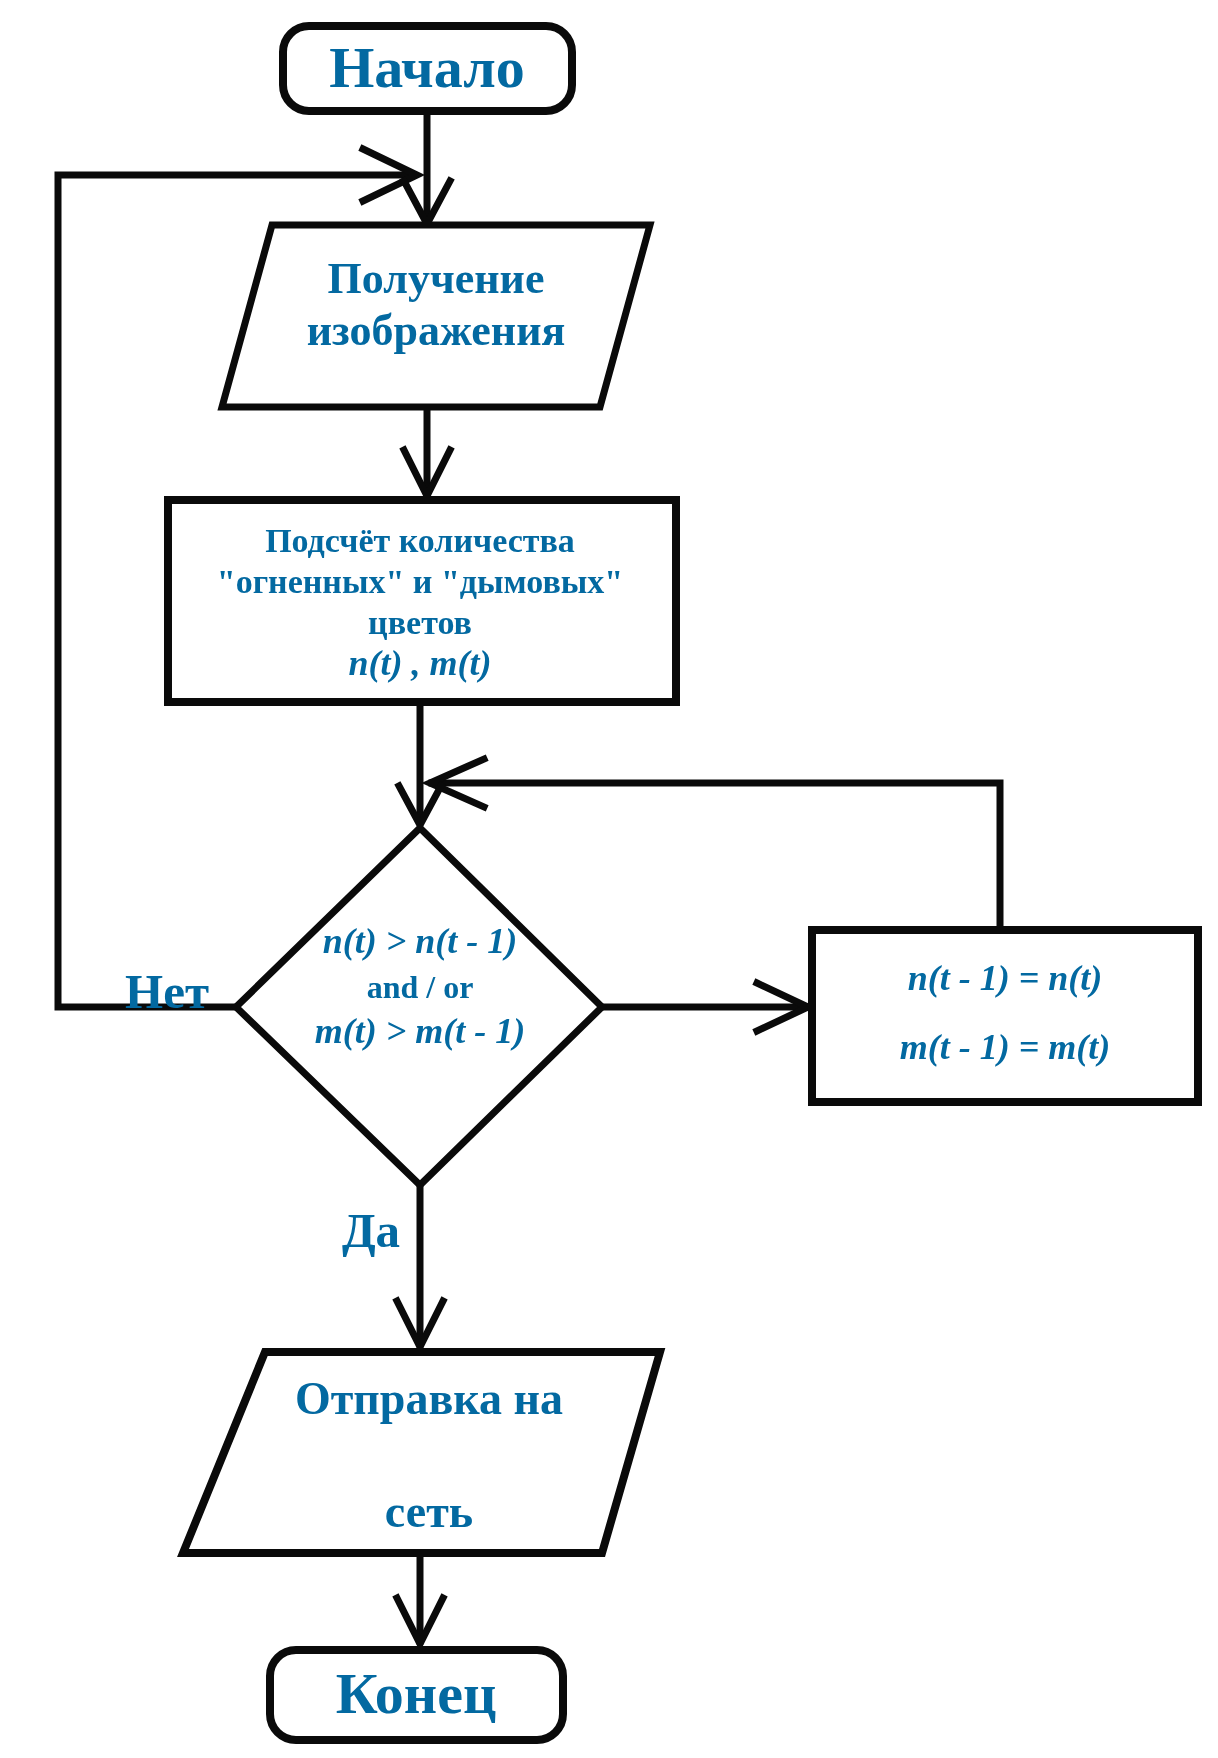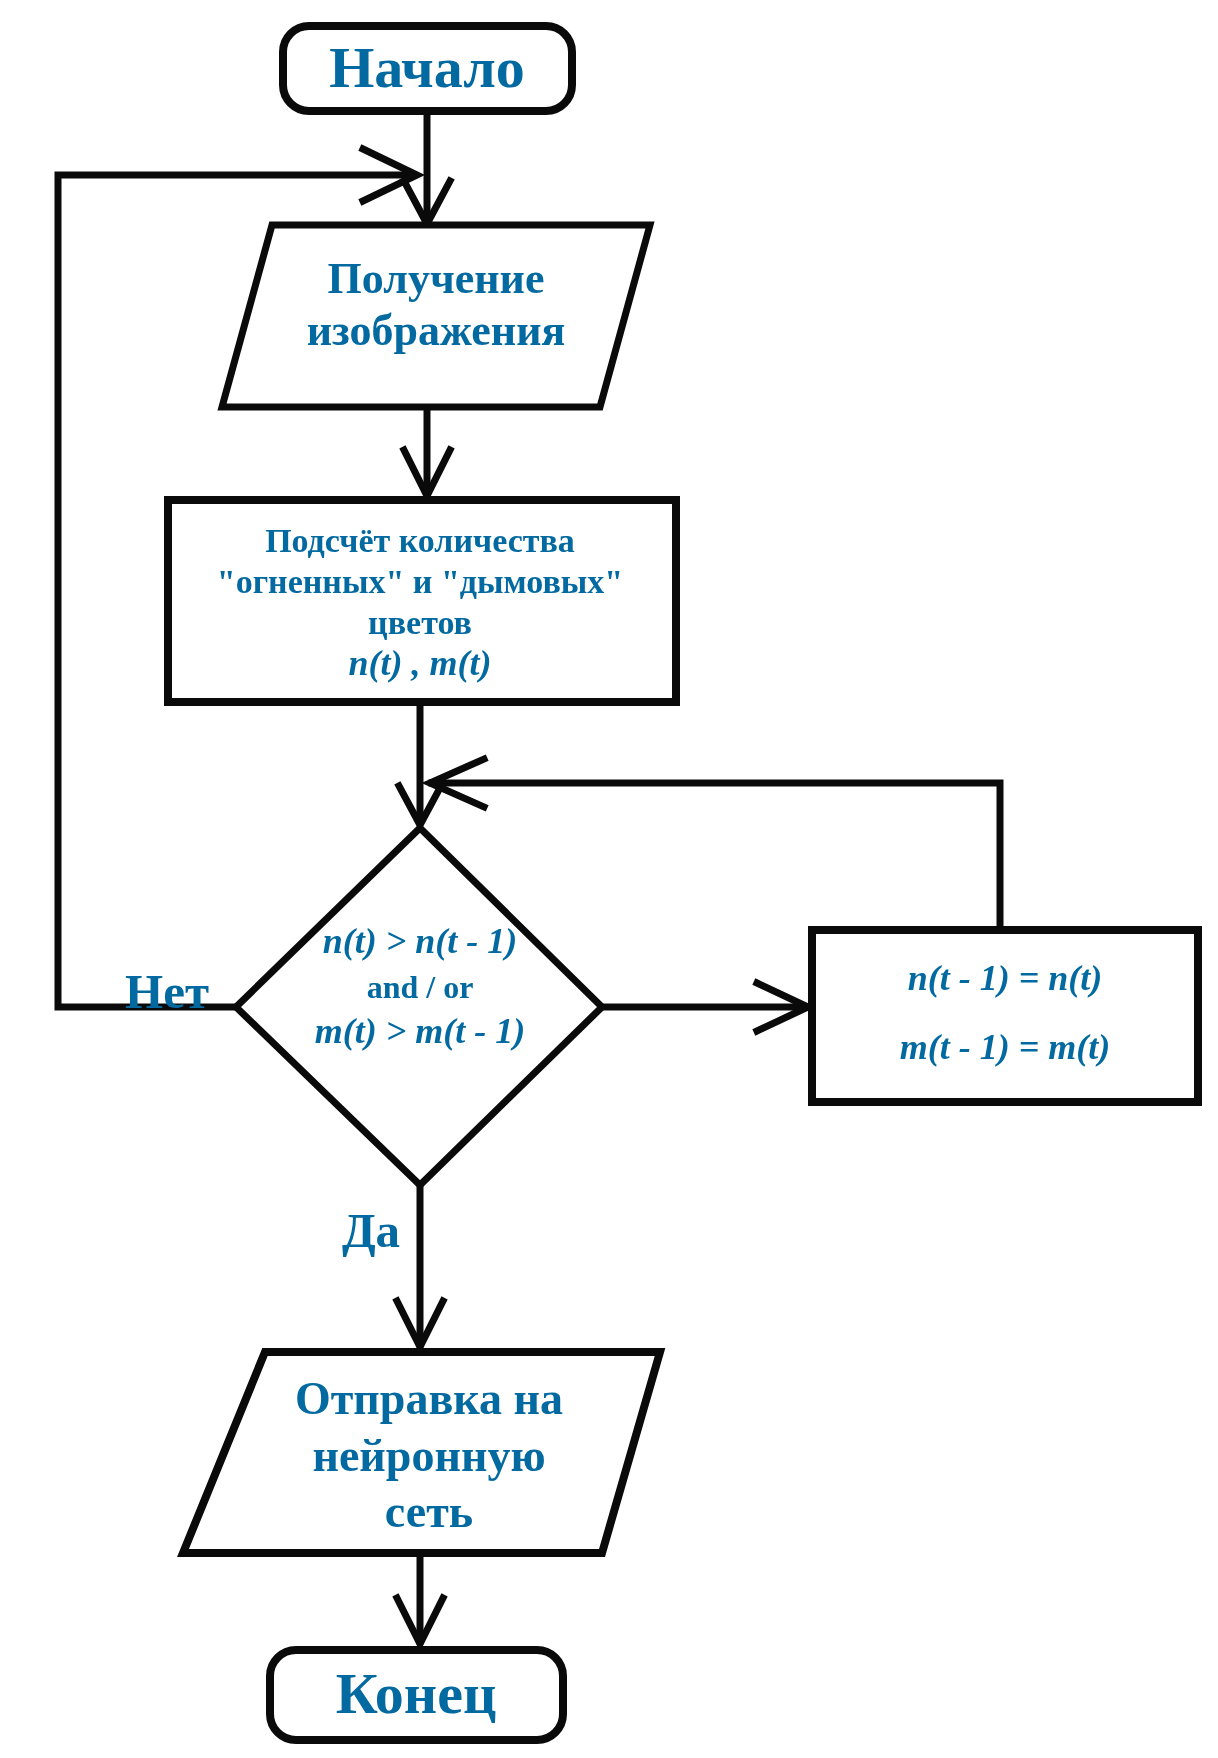--- a/index.html
+++ b/index.html
@@ -88,18 +88,17 @@
   <div class="lbl s28" style="left:420px; top:987px;">and / or</div>
   <div class="lbl s36 math" style="left:420px; top:1031px;">m(t) &gt; m(t - 1)</div>
 
   <div class="lbl s36 math" style="left:1005px; top:978px;">n(t - 1) = n(t)</div>
   <div class="lbl s36 math" style="left:1005px; top:1047px;">m(t - 1) = m(t)</div>
 
   <div class="lbl s38" style="left:167px; top:968px;">Нет</div>
   <div class="lbl s38" style="left:371px; top:1207px;">Да</div>
 
   <div class="lbl s46" style="left:429px; top:1399px;">Отправка на</div>
-  <div class="lbl s46" style="left:429px; top:1456px;">нейронную</div>
   <div class="lbl s46" style="left:429px; top:1512px;">сеть</div>
 
   <div class="lbl s58" style="left:416px; top:1694px;">Конец</div>
 
 </div>
 
 </body></html>

